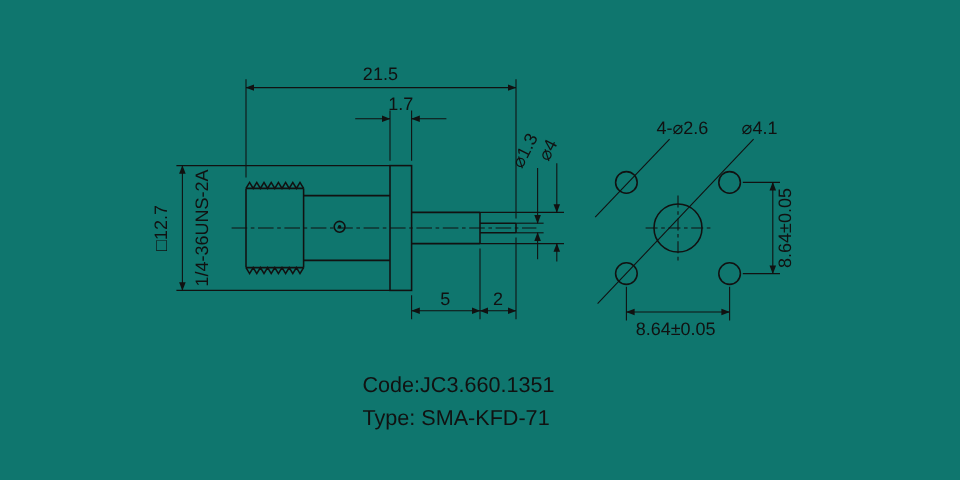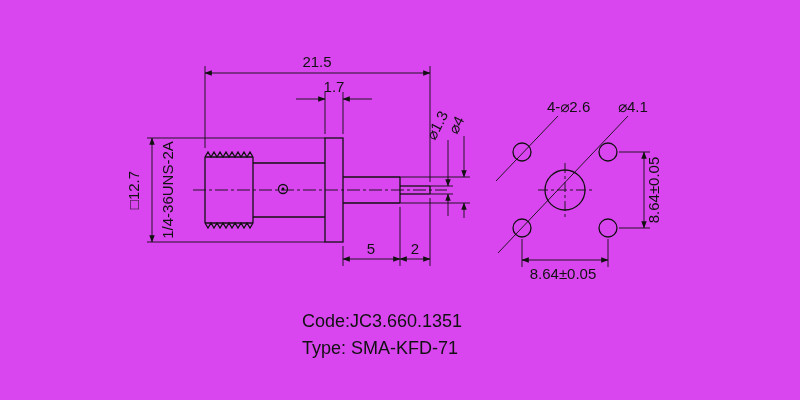--- a/index.html
+++ b/index.html
@@ -1,16 +1,16 @@
 <!DOCTYPE html>
 <html><head>
 <meta charset="utf-8">
 <style>
   html,body{margin:0;padding:0;background:#ffffff;}
-  .canvas{width:800px;height:400px;background:#d946ef;position:relative;overflow:hidden;}
+  .canvas{width:800px;height:400px;background:#0f766e;position:relative;overflow:hidden;}
   svg{display:block;}
   svg text{font-family:"Liberation Sans","DejaVu Sans",sans-serif;fill:#111;}
   .dimtext{font-size:15px;}
   .foottext{font-size:18px;}
 </style>
 </head>
 <body>
 
 <div class="canvas">
 <svg width="800" height="400" viewBox="0 0 800 400">

